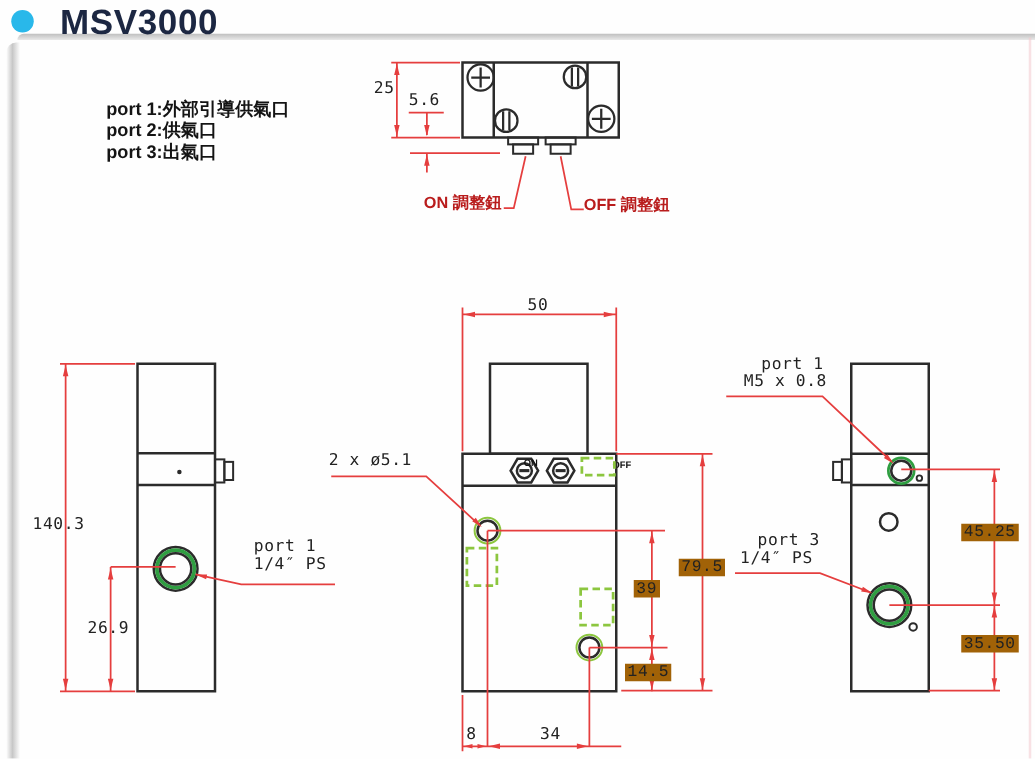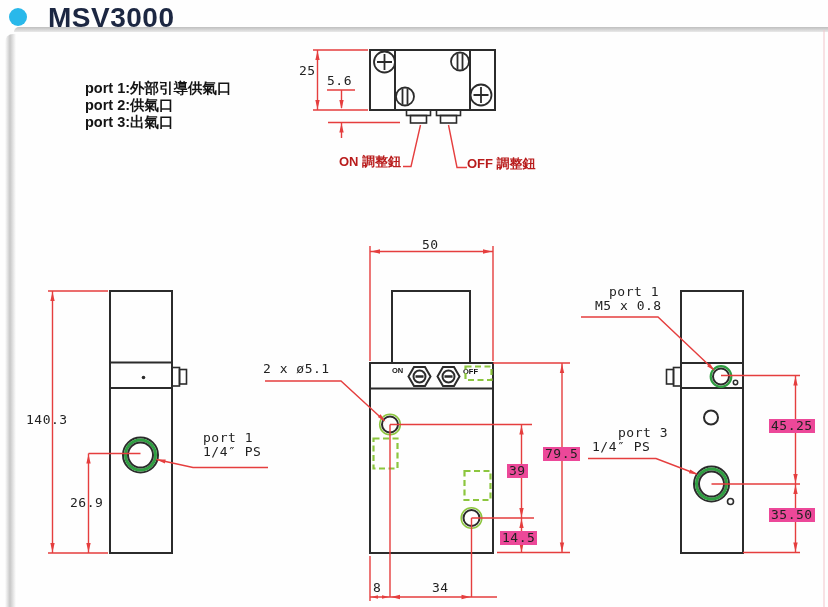--- a/index.html
+++ b/index.html
@@ -13,26 +13,26 @@
               border-top-left-radius:8px;}
   .right-edge{position:absolute;right:3px;top:30px;width:2px;height:577px;background:#f2c9ce;opacity:.55;z-index:0;}
   
   .bullet{position:absolute;left:9px;top:8px;width:18px;height:18px;border-radius:50%;background:#29b8ea;}
   .title{position:absolute;left:48px;top:2px;font-family:Liberation Sans, sans-serif;
          font-weight:700;font-size:28px;color:#1c2742;letter-spacing:.5px;}
   
   svg.draw{position:absolute;left:0;top:0;z-index:1;}
   .dim{position:absolute;font-family:"DejaVu Sans Mono",monospace;font-size:13px;color:#222;
        letter-spacing:.5px;white-space:pre;z-index:3;line-height:14px;}
-  .dim.bg{background:#ec4899;padding:0 2px;}
+  .dim.bg{background:#a16207;padding:0 2px;font-family:Liberation Mono, monospace;}
   .cjk{position:absolute;font-weight:700;color:#b91c1c;font-size:13px;white-space:pre;z-index:3;}
   .legend{position:absolute;left:85px;top:80px;font-weight:700;font-size:14.5px;color:#141414;
           line-height:17px;white-space:pre;z-index:3;}
   .bandtxt{position:absolute;font-weight:700;font-size:7.5px;color:#111;z-index:2;
-           font-family:"Liberation Sans",sans-serif;letter-spacing:0;}
+           font-family:"Liberation Sans",sans-serif;letter-spacing:0;margin-left:27px;}
   .under{z-index:0;}
 </style>
 </head>
 <body>
 
 <div class="canvas">
 
   <div class="top-rule"></div>
   <div class="left-shade"></div>
   <div class="right-edge"></div>
@@ -212,17 +212,17 @@
 
   <div class="dim" style="left:422px;top:238px">50</div>
   <div class="dim" style="left:263px;top:362px">2 x ø5.1</div>
   <div class="dim bg" style="left:507px;top:464px">39</div>
   <div class="dim bg" style="left:543px;top:447px">79.5</div>
   <div class="dim bg" style="left:500px;top:531px">14.5</div>
   <div class="dim" style="left:373px;top:581px">8</div>
   <div class="dim" style="left:432px;top:581px">34</div>
 
   <div class="dim" style="left:595px;top:285px"><span style="margin-left:14px">port 1</span><br><span>M5 x 0.8</span></div>
-  <div class="dim" style="left:592px;top:426px"><span style="margin-left:26px">port 3</span><br><span>1/4″ PS</span></div>
+  <div class="dim" style="left:592px;top:426px"><span style="margin-left:14px">port 3</span><br><span>1/4″ PS</span></div>
   <div class="dim bg" style="left:769px;top:419px">45.25</div>
   <div class="dim bg" style="left:769px;top:508px">35.50</div>
 
 </div>
 
 </body></html>

